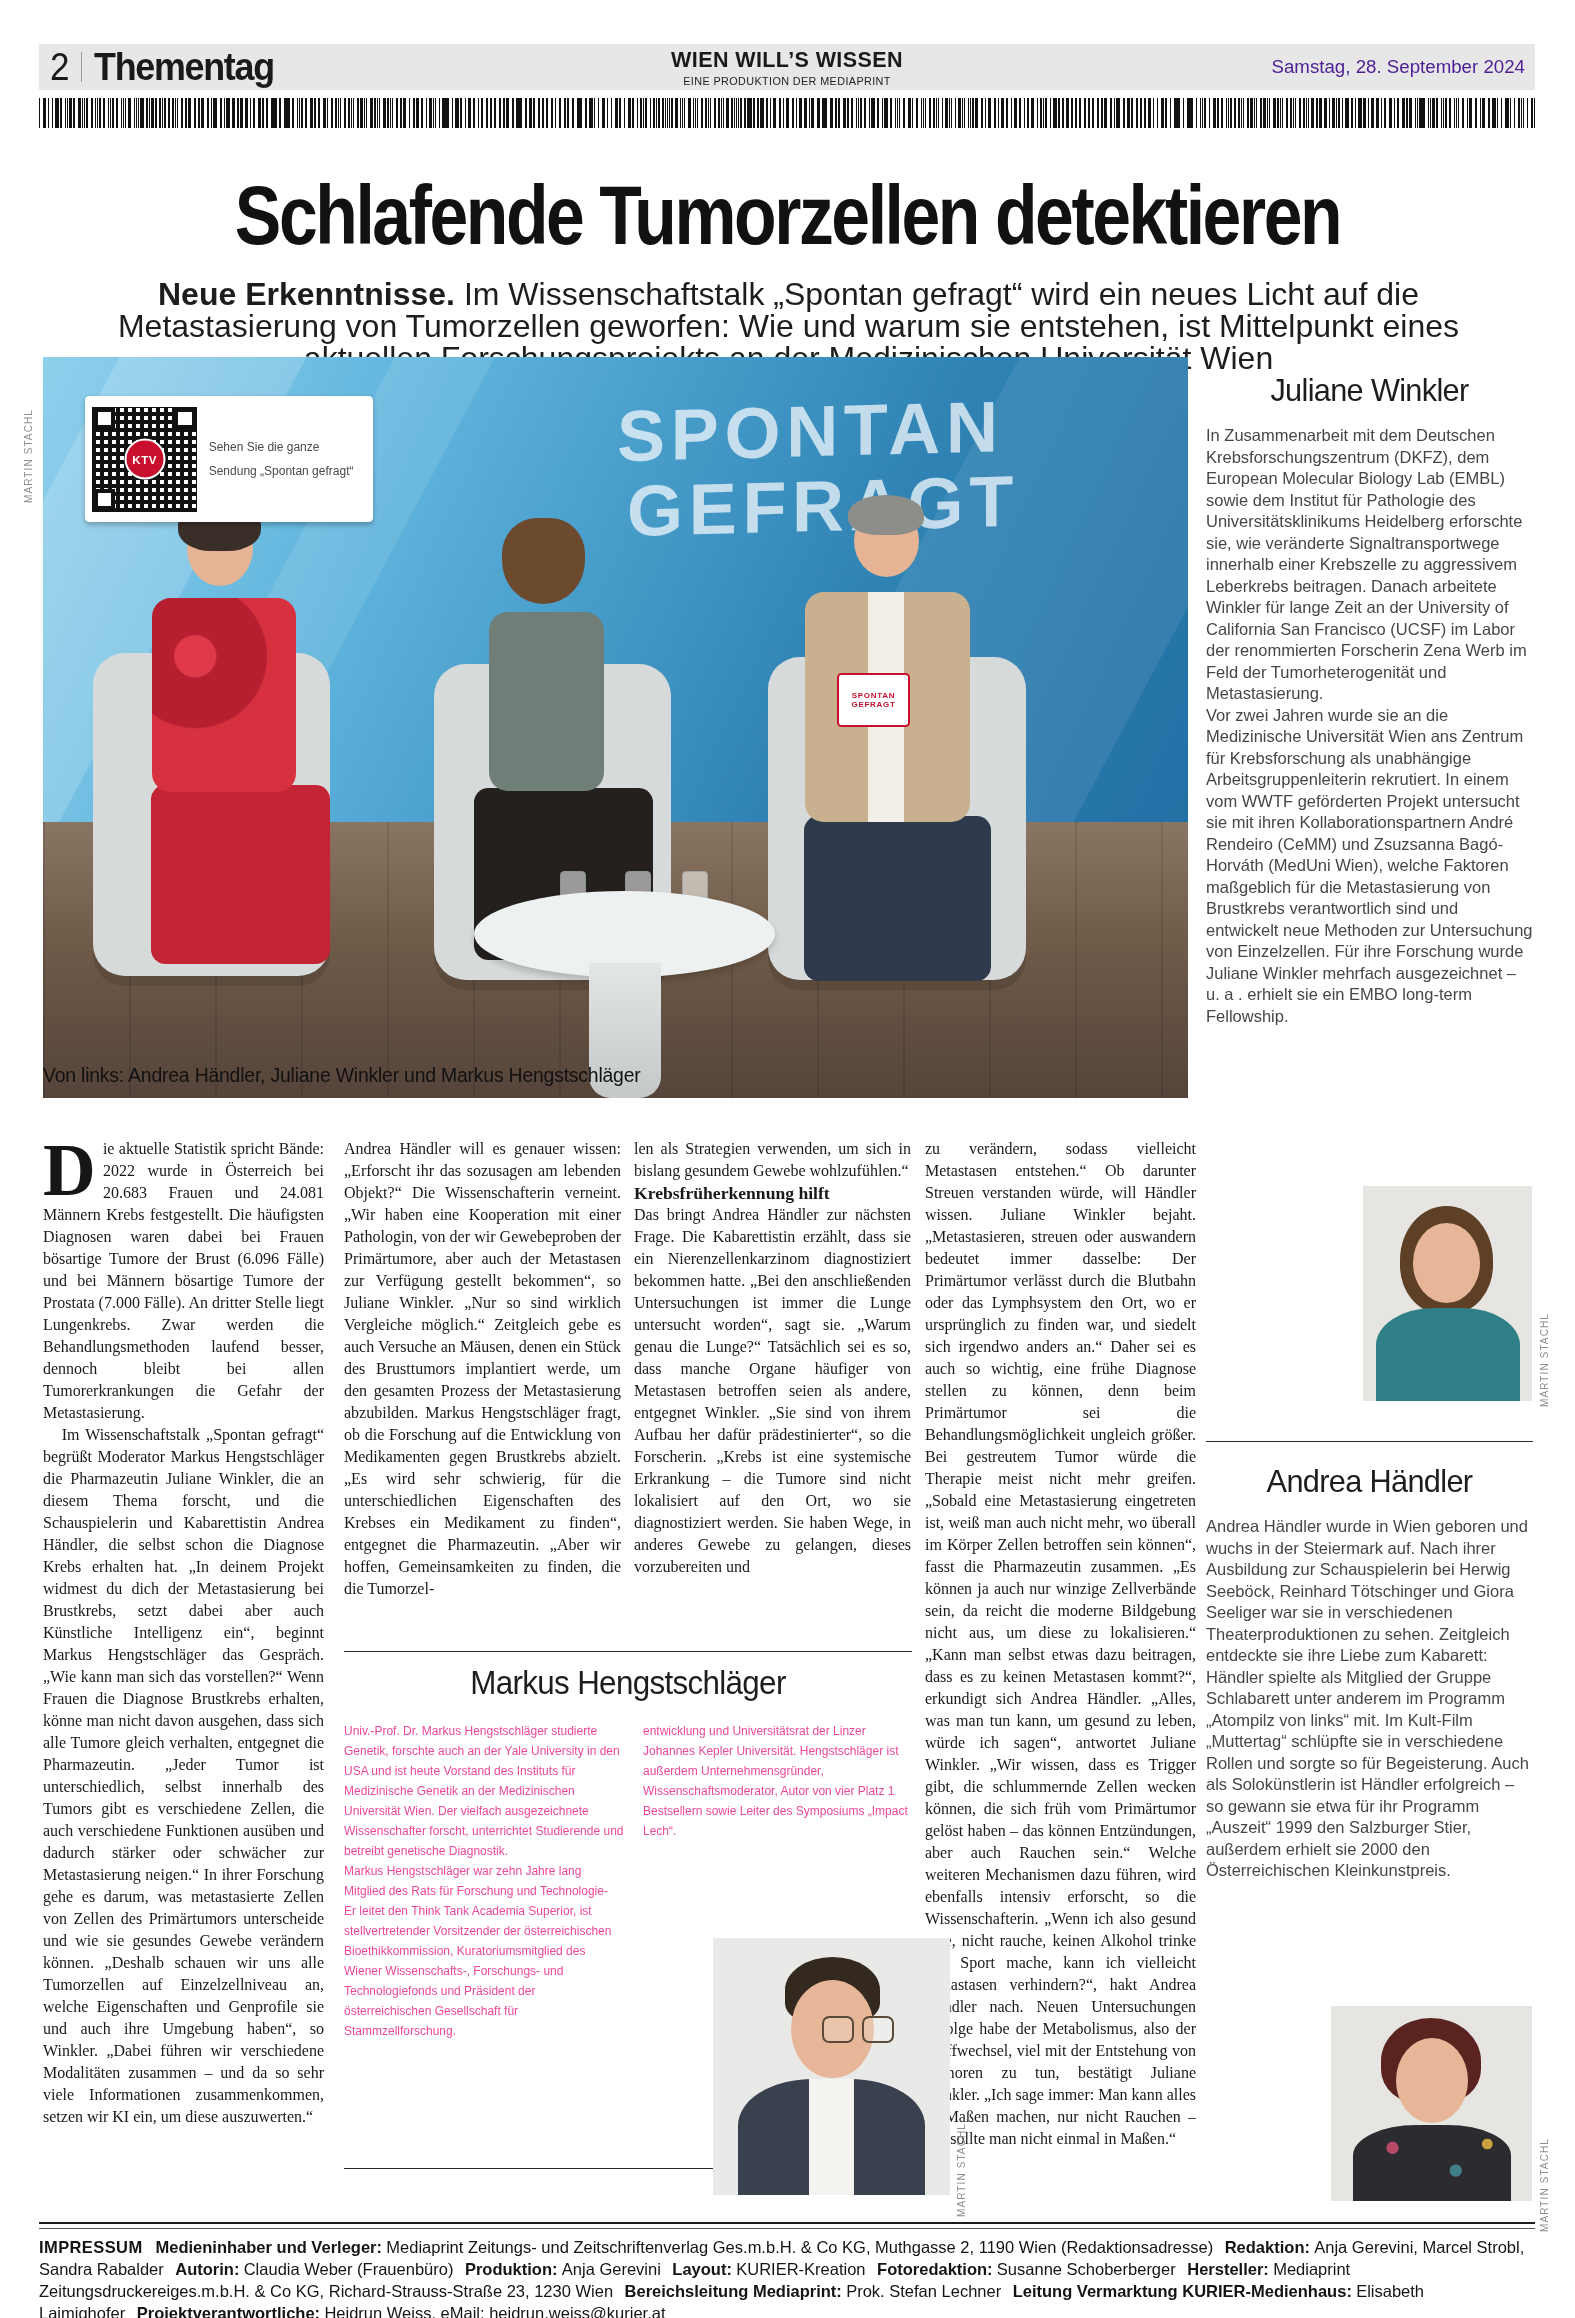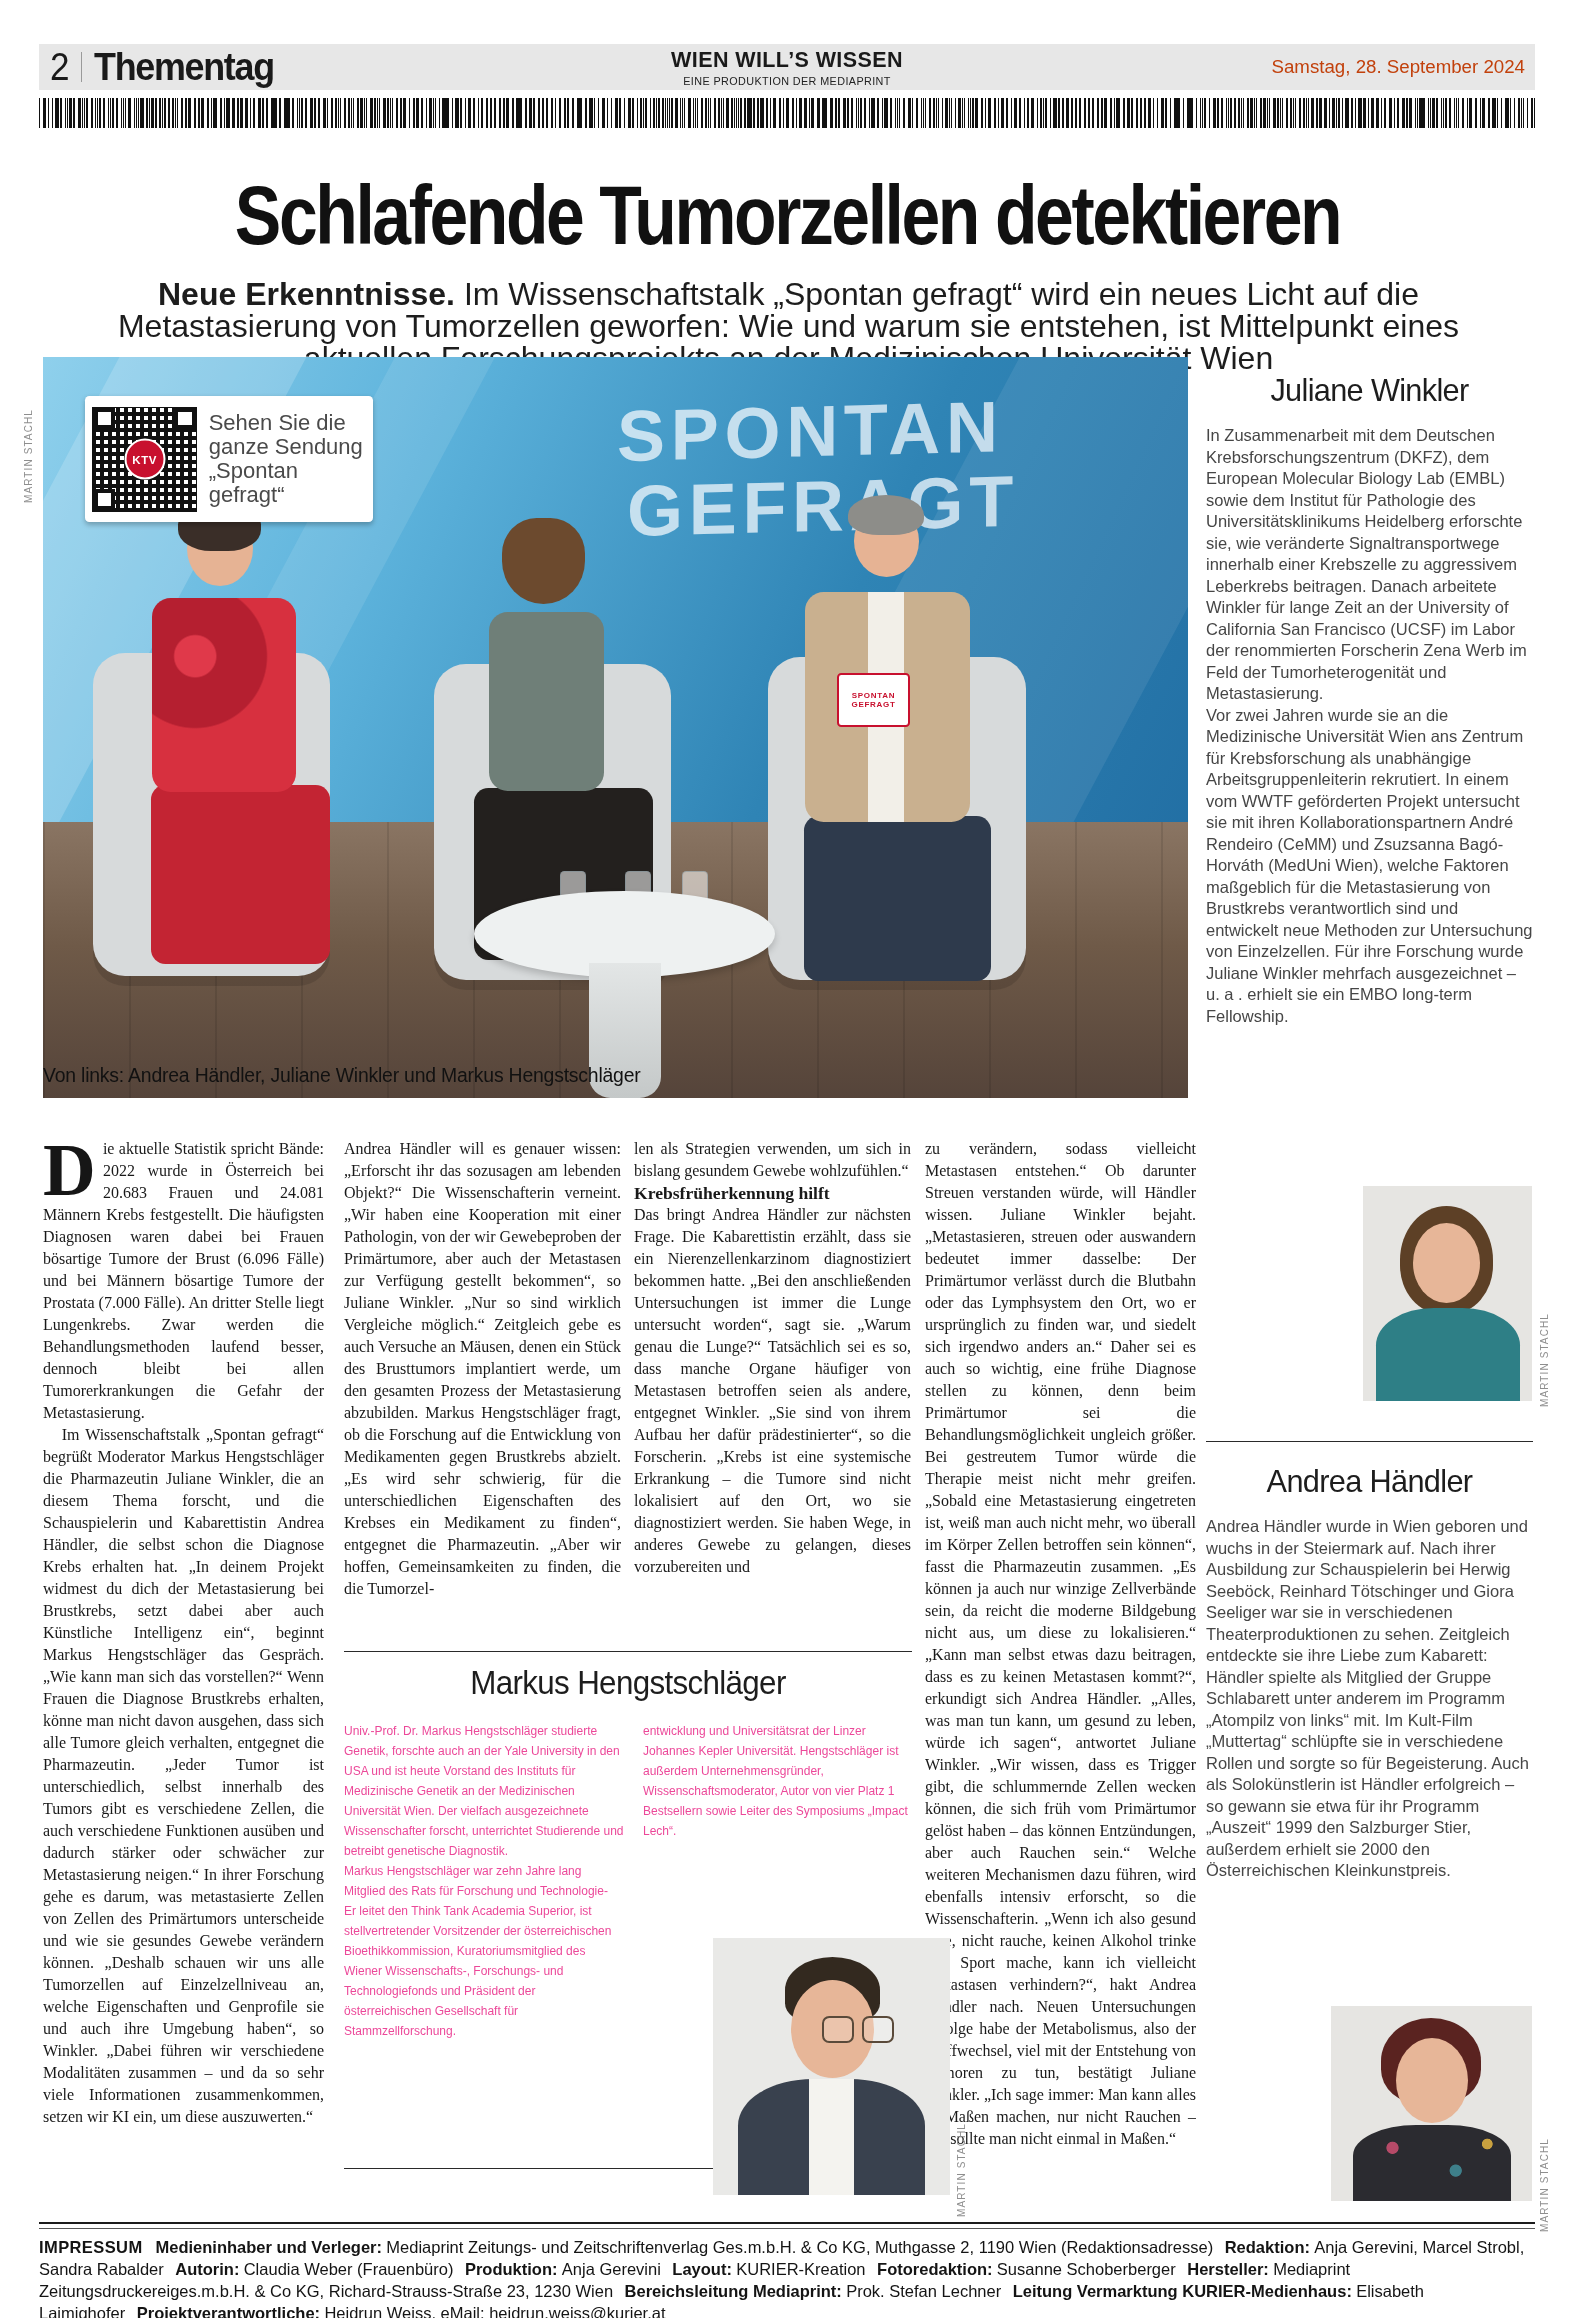--- a/index.html
+++ b/index.html
@@ -9,21 +9,21 @@
   
   .topbar{position:absolute;left:39px;top:44px;width:1496px;height:46px;background:#e7e7e7;
           display:flex;align-items:center;justify-content:space-between;padding:0 10px;box-sizing:border-box;}
   .pageinfo{display:flex;align-items:center;gap:11.5px;}
   .pagenum{font-size:39px;font-weight:400;letter-spacing:-1.4px;transform:scaleX(.9);}
   .pgdiv{width:1.4px;height:30px;background:#9a9a9a;}
   .sectiontitle{font-size:39px;font-weight:600;letter-spacing:-1.4px;transform:scaleX(.92);transform-origin:left center;}
   .brand{position:absolute;left:50%;top:4.3px;transform:translateX(-50%);text-align:center;}
   .brand-title{font-size:21.5px;font-weight:bold;letter-spacing:0.4px;}
   .brand-sub{font-size:10.8px;letter-spacing:0.4px;margin-top:1.4px;color:#222;}
-  .dateline{font-size:18.7px;color:#c2410c;}
+  .dateline{font-size:18.7px;color:#4c1d95;}
 
   .barcode{position:absolute;left:39px;top:98px;width:1496px;height:30px;
     background-image:
       repeating-linear-gradient(90deg,#111 0 1.4px,transparent 1.4px 4.3px),
       repeating-linear-gradient(90deg,#111 0 0.7px,transparent 0.7px 6.5px),
       repeating-linear-gradient(90deg,transparent 0 3.6px,#111 3.6px 5px,transparent 5px 12.2px);}
 
   
   .headline{position:absolute;left:0;top:168px;width:1575px;text-align:center;margin:0;
             font-family:"Liberation Sans",sans-serif;font-weight:bold;font-size:83px;
@@ -87,21 +87,21 @@
           box-shadow:0 2.2px 5.7px rgba(0,0,0,.25);display:flex;align-items:center;padding:7.2px;box-sizing:border-box;gap:11.5px;}
   .qr{position:relative;width:105px;height:105px;flex:0 0 auto;
       background-image:
         repeating-linear-gradient(90deg,#111 0 3.6px,transparent 3.6px 8px),
         repeating-linear-gradient(0deg,#111 0 3.6px,#fff 3.6px 8px);}
   .qr .fp{position:absolute;width:21.5px;height:21.5px;border:4.3px solid #111;background:#fff;box-sizing:border-box;}
   .fp1{left:1.4px;top:1.4px;} .fp2{right:1.4px;top:1.4px;} .fp3{left:1.4px;bottom:1.4px;}
   .qr .ktv{position:absolute;left:50%;top:50%;transform:translate(-50%,-50%);width:37px;height:37px;border-radius:50%;
            background:#c8102e;color:#fff;font-weight:bold;font-size:11.5px;display:flex;align-items:center;justify-content:center;
            border:2.2px solid #fff;letter-spacing:0.7px;}
-  .qr-text{font-size:22px;line-height:24px;color:#4a4a4a;}
+  .qr-text{font-size:12px;line-height:24px;color:#4a4a4a;}
 
   .vcredit{position:absolute;writing-mode:vertical-rl;transform:rotate(180deg);
            font-size:10px;letter-spacing:1.1px;color:#8e8e8e;white-space:nowrap;}
   .vc-photo{left:23px;top:359px;height:144px;}
   .vc-j{left:1539px;top:1220px;height:187px;}
   .vc-a{left:1539px;top:2045px;height:187px;}
   .vc-m{left:956px;top:2045px;height:172px;}
 
   .caption{position:absolute;left:43px;top:1064px;width:1145px;margin:0;
            font-size:19.4px;font-weight:400;letter-spacing:-0.2px;color:#111;}

